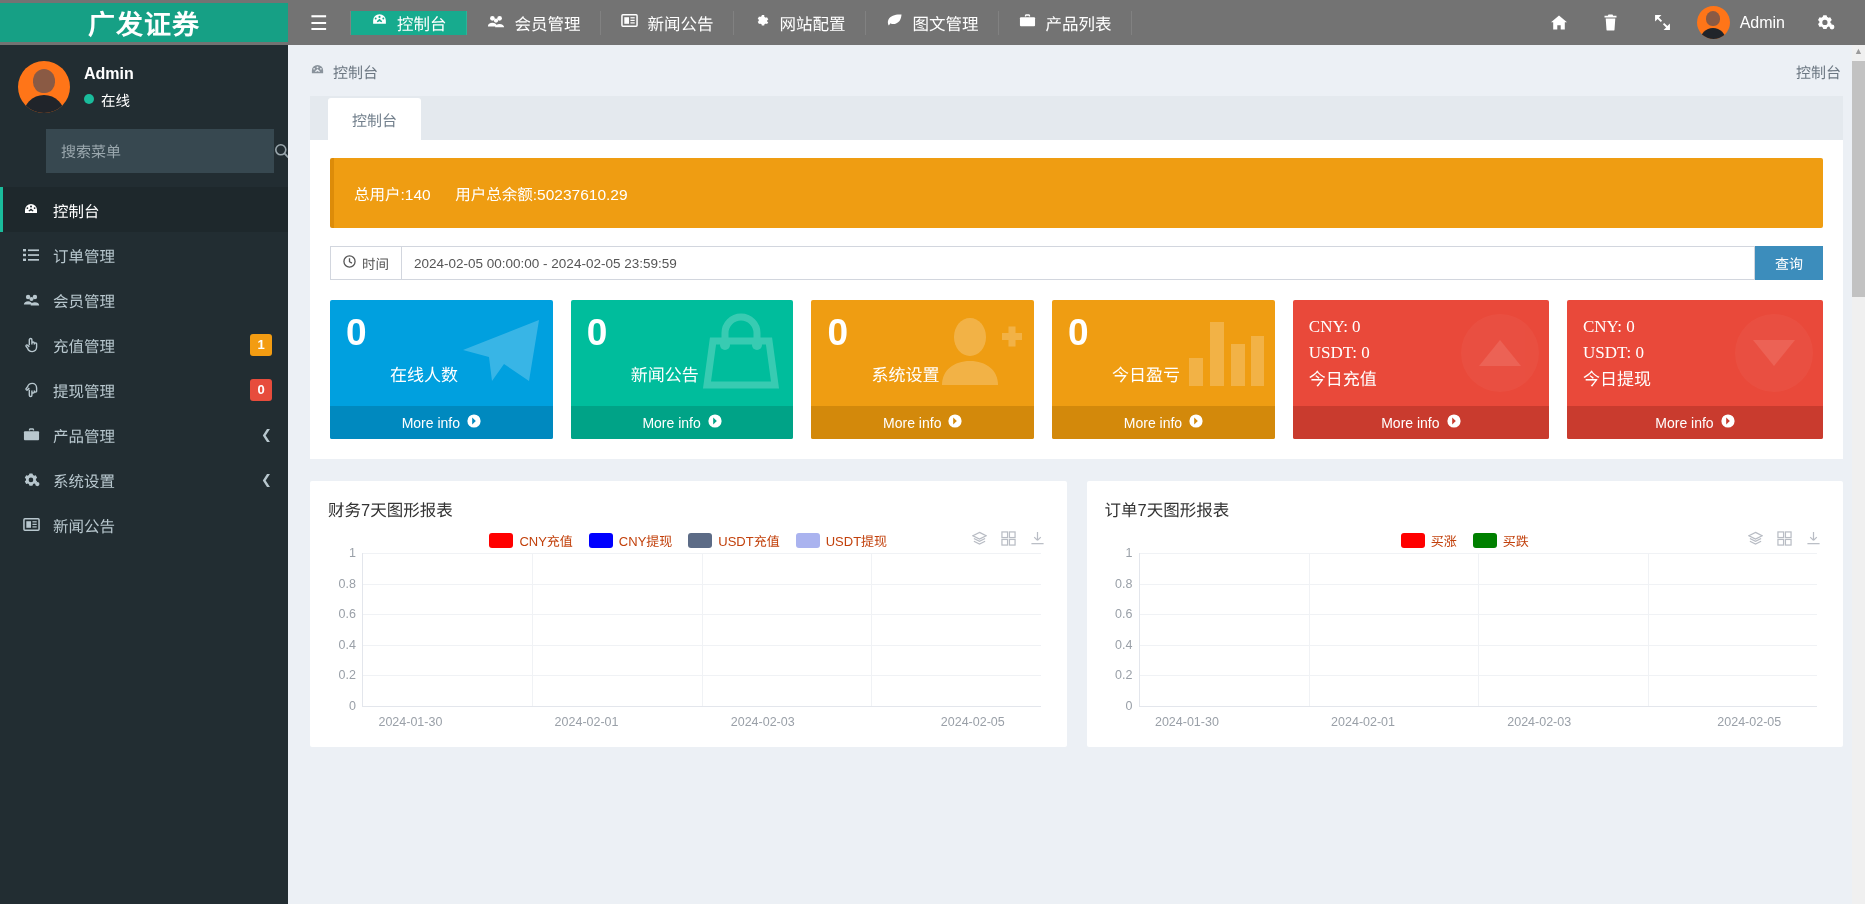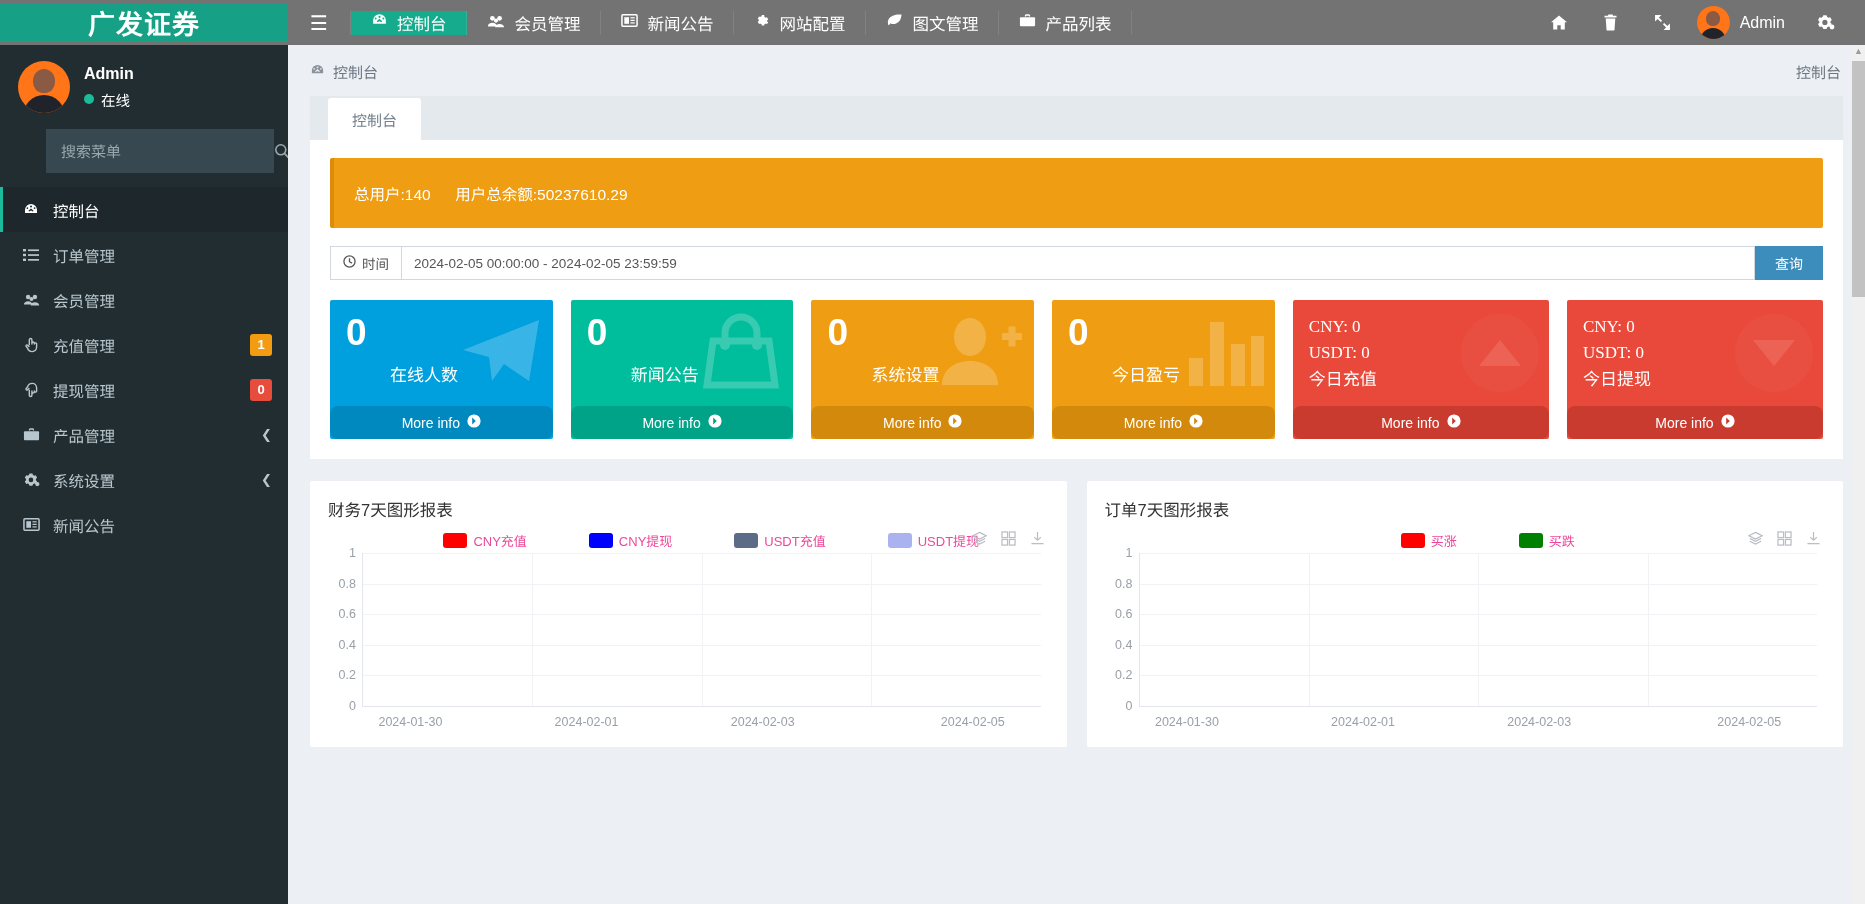--- a/index.html
+++ b/index.html
@@ -153,21 +153,21 @@
   .cards { display: flex; gap: 18px; margin-top: 20px; }
   .card { flex: 1; border-radius: 2px; overflow: hidden; position: relative; color: #fff; }
   .card .inner { padding: 14px 16px 12px 16px; position: relative; min-height: 106px; }
   .card .num { font-size: 37px; font-weight: bold; line-height: 1.0; position: relative; z-index: 2; }
   .card .lbl { font-size: 17px; margin-top: 10px; position: relative; z-index: 2; margin-left: 44px; }
   .card .lines { position: relative; z-index: 2; }
   .card .lines div { font-size: 17px; line-height: 1.55; font-family: Liberation Serif, serif; }
   .card .gfx { position: absolute; right: 10px; top: 50%; transform: translateY(-50%); opacity: 0.22; z-index: 1; }
   .card .more {
     display: flex; align-items: center; justify-content: center; gap: 7px;
-    padding: 8px 0; font-size: 14px; background: rgba(0,0,0,0.10); cursor: pointer; border-radius: 8px;
+    padding: 8px 0; font-size: 14px; background: rgba(0,0,0,0.10); cursor: pointer;
   }
   .c-blue { background: #00a0df; }
   .c-blue .more { background: #0089bf; }
   .c-teal { background: #00bd9c; }
   .c-teal .more { background: #00a387; }
   .c-orange { background: #ef9d12; }
   .c-orange .more { background: #d3890b; }
   .c-red { background: #e9493a; }
   .c-red .more { background: #c93b2e; }
   .card.wide { flex: 1.15; }
@@ -180,21 +180,21 @@
   .tri-down { width: 0; height: 0; border-left: 21px solid transparent; border-right: 21px solid transparent; border-top: 26px solid rgba(255,255,255,0.55); }
 
   
   .charts { display: flex; gap: 20px; margin-top: 22px; }
   .chartbox { flex: 1; background: #fff; border-radius: 2px; padding: 16px 18px 8px 18px; min-width: 0; }
   .chart-title { font-size: 16.5px; color: #333; margin-bottom: 6px; }
   .chart-area { position: relative; height: 212px; }
   .chart-toolbar { position: absolute; right: 4px; top: 4px; display: flex; gap: 14px; color: #b8bcc4; font-size: 15px; z-index: 5; }
   .chart-toolbar span { cursor: pointer; }
   .legend { position: absolute; left: 0; right: 0; top: 4px; display: flex; justify-content: center; gap: 16px; z-index: 4; }
-  .leg { display: flex; align-items: center; gap: 6px; font-size: 13px; color: #ec4899; margin-left: 46px; }
+  .leg { display: flex; align-items: center; gap: 6px; font-size: 13px; color: #c2410c; }
   .swatch { width: 24px; height: 15px; border-radius: 3px; display: inline-block; }
   .plot { position: absolute; left: 34px; right: 8px; top: 26px; bottom: 32px; border-left: 1px solid #e3e6ec; border-bottom: 1px solid #e3e6ec; }
   .hline { position: absolute; left: 0; right: 0; height: 1px; background: #f0f2f5; }
   .vline { position: absolute; top: 0; bottom: 0; width: 1px; background: #f0f2f5; }
   .ytick { position: absolute; right: calc(100% + 7px); transform: translateY(-50%); font-size: 12.5px; color: #9aa0a8; white-space: nowrap; }
   .xtick { position: absolute; top: calc(100% + 9px); transform: translateX(-50%); font-size: 12.5px; color: #9aa0a8; white-space: nowrap; }
 
   
   .scrolltrack { position: absolute; right: 0; top: 0; width: 13px; bottom: 0; background: #f0f0f0; z-index: 20; }
   .scrollthumb { position: absolute; right: 0; top: 16px; width: 13px; height: 236px; background: #c2c2c2; }

